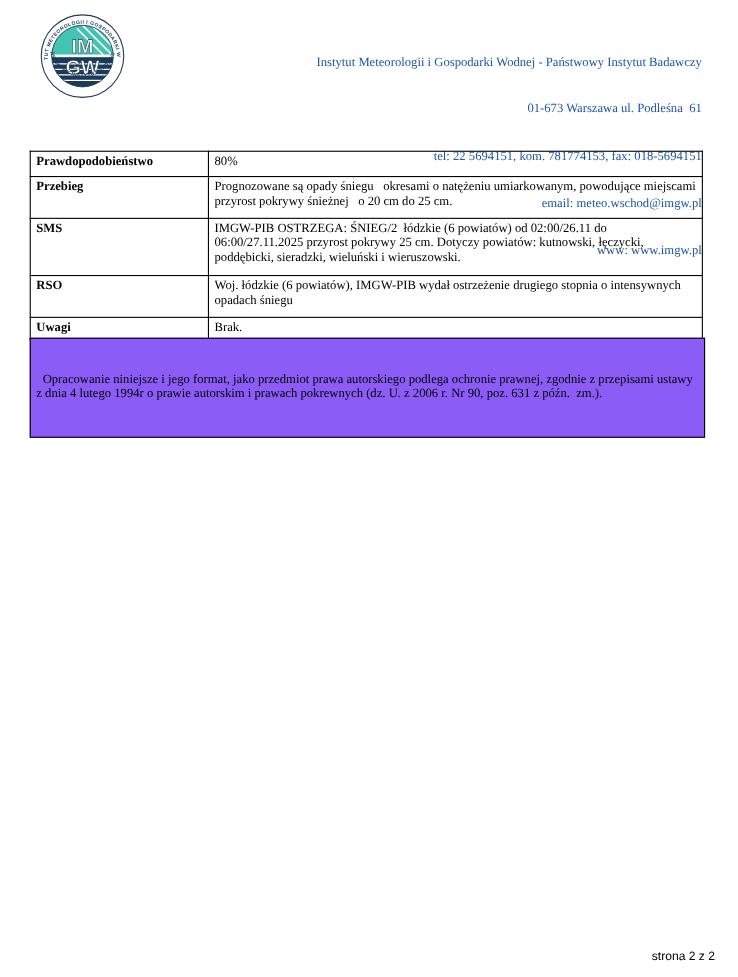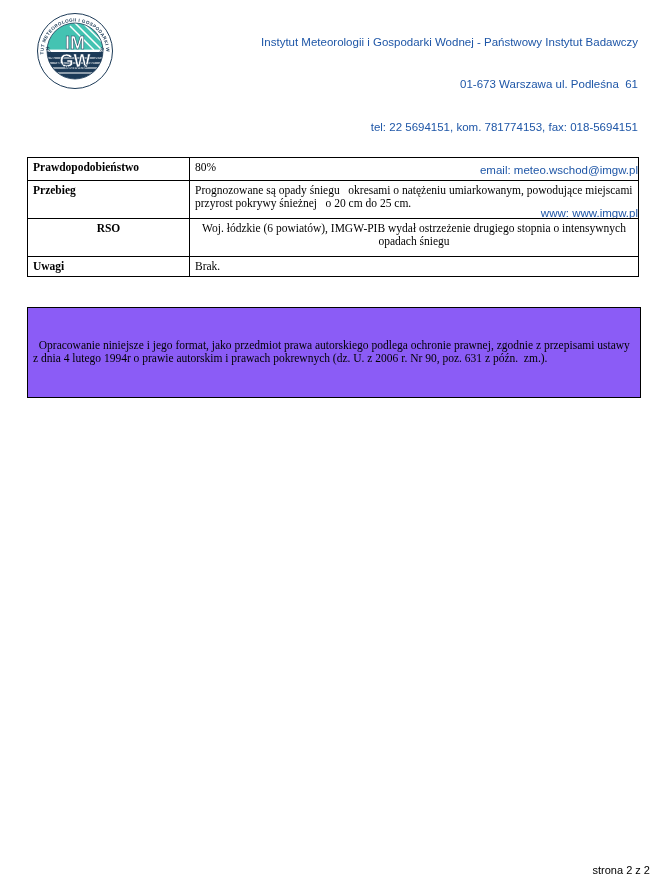--- a/index.html
+++ b/index.html
@@ -6,48 +6,47 @@
   .page {
     position:relative;
     width:671px; height:888px;
     background:#ffffff;
     font-family:"Liberation Serif", serif;
     overflow:hidden;
   }
   
   .logo { position:absolute; left:36px; top:12px; }
   .header-text {
-    position:absolute; top:6px; right:33px;
+    position:absolute; top:21px; right:33px;
     text-align:right;
-    font-family:Liberation Sans, sans-serif;
+    font-family:Liberation Serif, serif;
     font-size:11.5px; line-height:14.3px;
     color:#1e56a7;
     white-space:pre-wrap;
   }
   .header-text .bold { font-weight:bold; }
   
   .info-table {
     position:absolute; left:27px; top:137px;
     width:612px;
     border-collapse:collapse;
     font-size:11.5px; line-height:13.2px;
     color:#000;
-    margin-top:20px;
   }
   .info-table td {
     border:1px solid #000;
     vertical-align:top;
     padding:3px 5px 3px 5px;
   }
   .info-table td.label { width:151px; font-weight:bold; }
   .info-table td.value { white-space:pre-wrap; }
   tr.r-prob  { height:23px; }
   tr.r-przeb { height:38px; }
   tr.r-sms   { height:52px; }
-  tr.r-rso   { height:38px;text-align:center; }
+  tr.r-rso   { height:38px; }
   tr.r-uwagi { height:18px; }
   
   .notice {
     position:absolute; left:27px; top:307px;
     width:602px;
     background:#8b5cf6;
     border:1px solid #000;
     padding:4px 5px 5px 5px;
     font-size:11.5px; line-height:13.4px;
     color:#000;
@@ -119,20 +118,24 @@
   <table class="info-table">
     <tbody>
         <tr class="r-prob">
       <td class="label">Prawdopodobieństwo</td>
       <td class="value">80%</td>
     </tr>
     <tr class="r-przeb">
       <td class="label">Przebieg</td>
       <td class="value">Prognozowane są opady śniegu   okresami o natężeniu umiarkowanym, powodujące miejscami przyrost pokrywy śnieżnej   o 20 cm do 25 cm.</td>
     </tr>
+    <tr class="r-sms">
+      <td class="label">SMS</td>
+      <td class="value">IMGW-PIB OSTRZEGA: ŚNIEG/2  łódzkie (6 powiatów) od 02:00/26.11 do 06:00/27.11.2025 przyrost pokrywy 25 cm. Dotyczy powiatów: kutnowski, łęczycki, poddębicki, sieradzki, wieluński i wieruszowski.</td>
+    </tr>
     <tr class="r-rso">
       <td class="label">RSO</td>
       <td class="value">Woj. łódzkie (6 powiatów), IMGW-PIB wydał ostrzeżenie drugiego stopnia o intensywnych opadach śniegu</td>
     </tr>
     <tr class="r-uwagi">
       <td class="label">Uwagi</td>
       <td class="value">Brak.</td>
     </tr>
   </tbody>
     </table>

